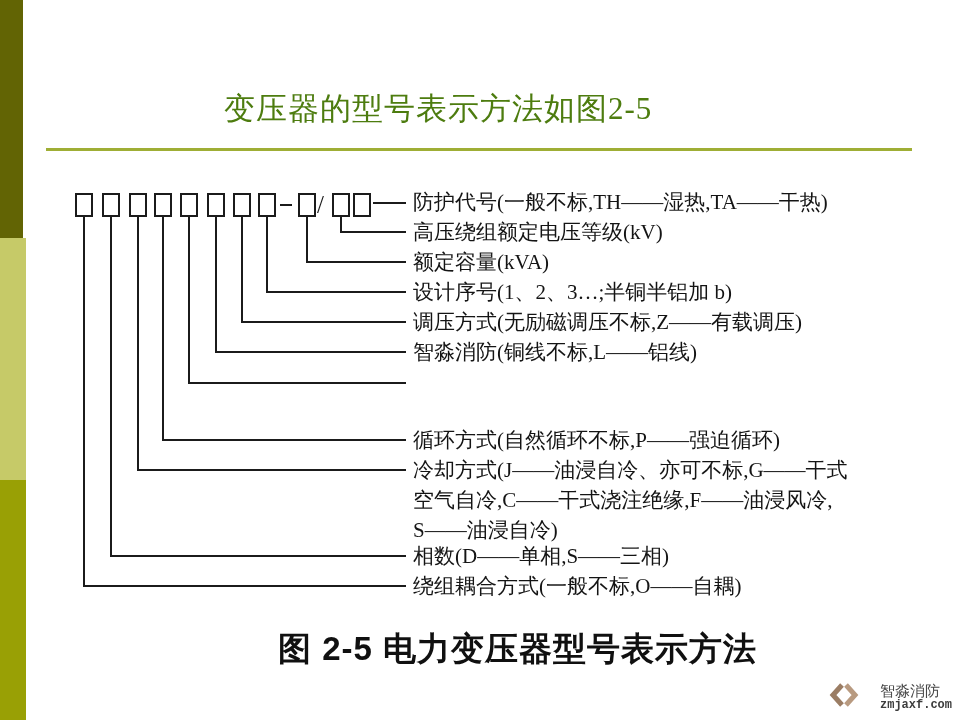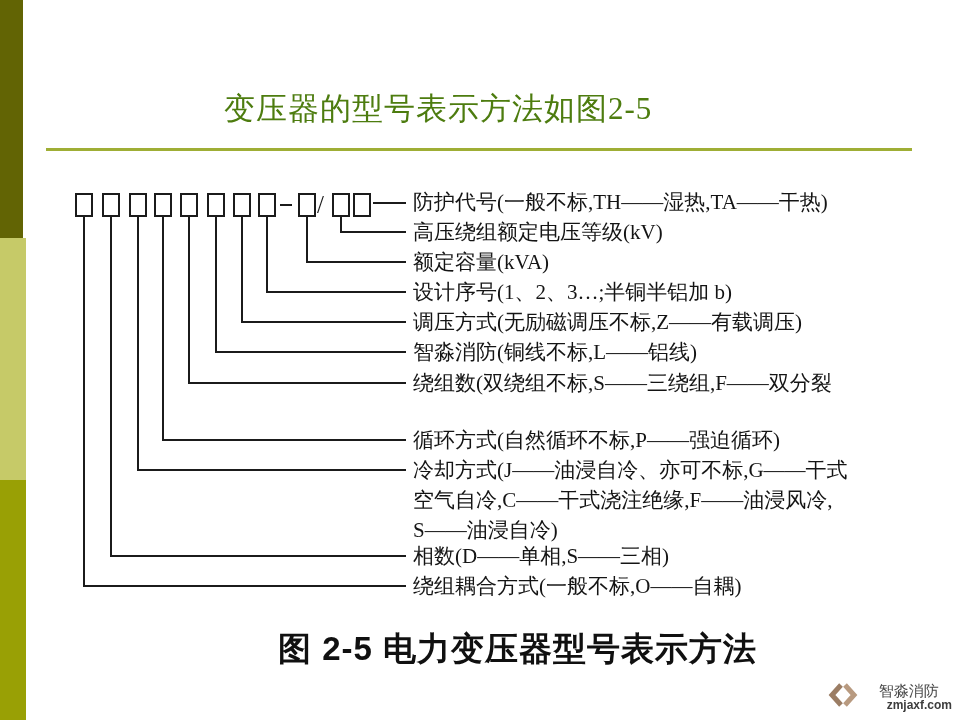--- a/index.html
+++ b/index.html
@@ -43,21 +43,21 @@
     position:absolute;left:278px;top:627px;
     font-family:"Liberation Sans",sans-serif;font-weight:bold;
     font-size:33px;color:#101010;letter-spacing:1px;white-space:nowrap;
   }
   .watermark{
     position:absolute;right:8px;bottom:6px;
     display:flex;align-items:center;gap:21px;
   }
   .wm-text{display:flex;flex-direction:column;line-height:1.05;}
   .wm-name{font-family:"Liberation Sans",sans-serif;font-size:15px;color:#474747;}
-  .wm-site{font-family:Liberation Sans, sans-serif;font-size:12px;font-weight:bold;color:#3d3d3d;margin-left:8px;}
+  .wm-site{font-family:Liberation Mono, monospace;font-size:12px;font-weight:bold;color:#3d3d3d;}
 </style>
 </head>
 <body>
 
 <div class="band band-top"></div>
 <div class="band band-mid"></div>
 <div class="band band-bot"></div>
 
 <div class="title">变压器的型号表示方法如图2-5</div>
 <div class="divider"></div>
@@ -123,21 +123,20 @@
   <div class="dlabel" style="top:277px">
     <div>设计序号(1、2、3…;半铜半铝加 b)</div>
   </div>
   <div class="dlabel" style="top:307px">
     <div>调压方式(无励磁调压不标,Z——有载调压)</div>
   </div>
   <div class="dlabel" style="top:337px">
     <div>智淼消防(铜线不标,L——铝线)</div>
   </div>
   <div class="dlabel" style="top:368px">
-    <div>绕组数(双绕组不标,S——三绕组,F——双分裂</div>
   </div>
   <div class="dlabel" style="top:425px">
     <div>循环方式(自然循环不标,P——强迫循环)</div>
   </div>
   <div class="dlabel" style="top:455px">
     <div>冷却方式(J——油浸自冷、亦可不标,G——干式</div>
     <div>空气自冷,C——干式浇注绝缘,F——油浸风冷,</div>
     <div>S——油浸自冷)</div>
   </div>
   <div class="dlabel" style="top:541px">

